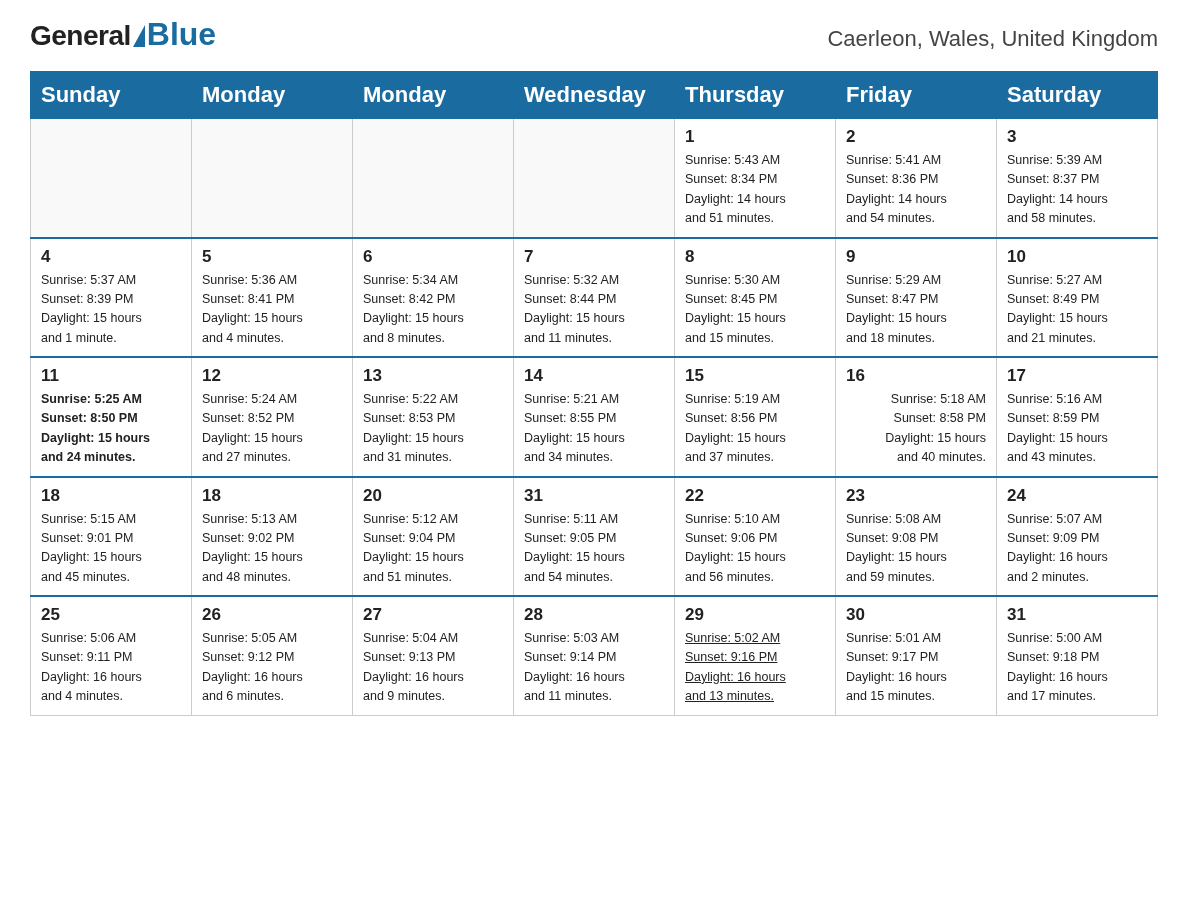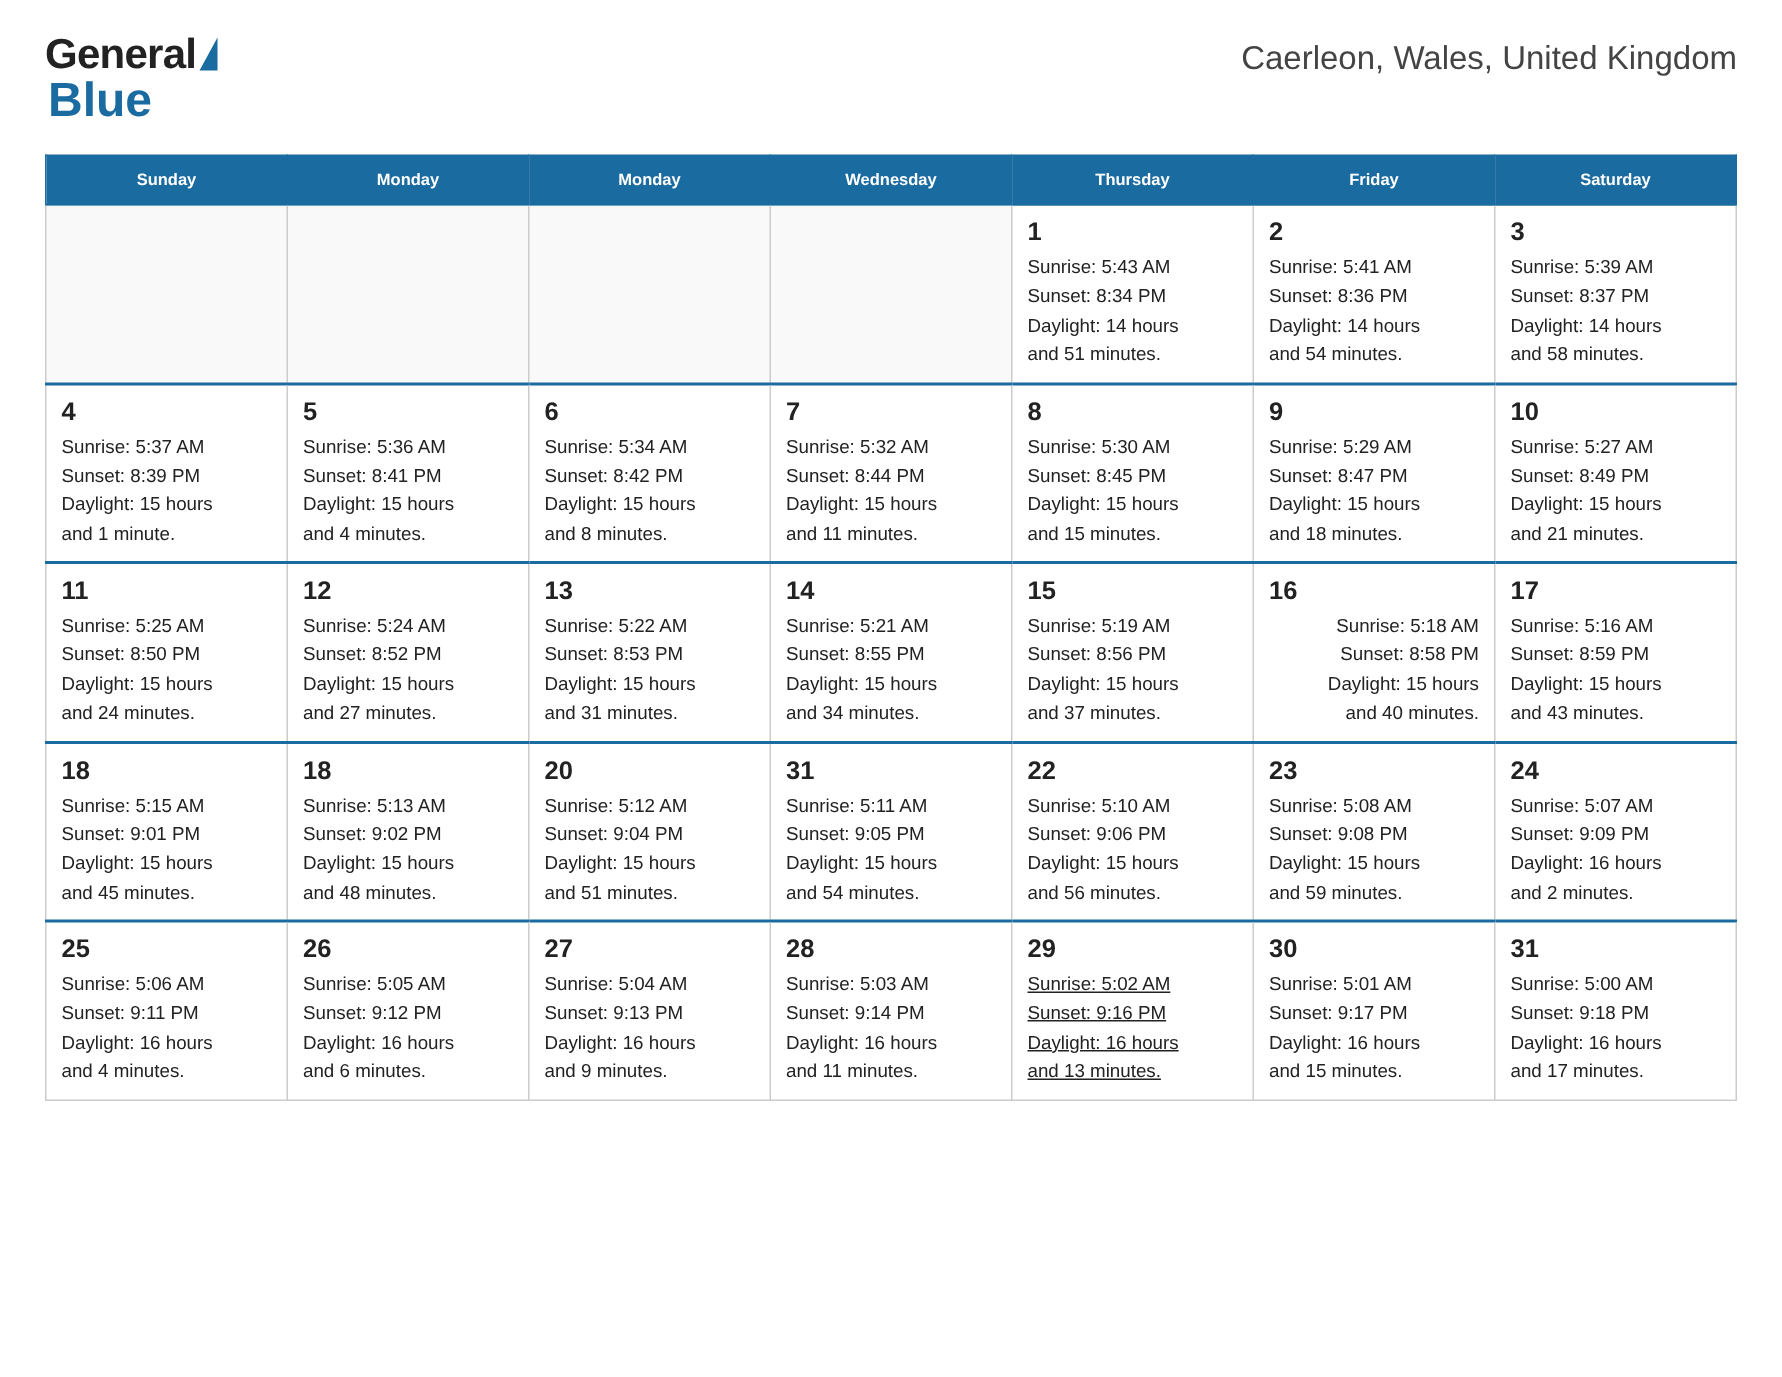--- a/index.html
+++ b/index.html
@@ -12,21 +12,21 @@
       padding: 20px 30px;
     }
     .header {
       display: flex;
       justify-content: space-between;
       align-items: flex-start;
       margin-bottom: 18px;
     }
     .logo {
       display: flex;
-      flex-direction: column;
+      flex-direction: row;
       align-items: flex-start;
     }
     .logo-top {
       display: flex;
       align-items: center;
     }
     .logo-general {
       font-size: 28px;
       font-weight: bold;
       color: #222;
@@ -64,24 +64,24 @@
       margin-top: 6px;
     }
     .calendar {
       width: 100%;
       border-collapse: collapse;
       border: 1px solid #aaa;
     }
     .calendar th {
       background-color: #1a6ba0;
       color: #fff;
-      font-size: 11px;
+      font-size: 22px;
       font-weight: bold;
       padding: 10px 10px;
-      text-align: center;
+      text-align: left;
       border: 1px solid #1a6ba0;
     }
     .calendar td {
       vertical-align: top;
       border: 1px solid #ccc;
       padding: 8px 10px;
       width: calc(100% / 7);
       min-height: 110px;
       height: 110px;
     }
@@ -207,21 +207,21 @@
           <span class="day-number">10</span>
           <div class="day-info" style="white-space: pre-line;">Sunrise: 5:27 AM
 Sunset: 8:49 PM
 Daylight: 15 hours
 and 21 minutes.</div>
         </td>
       </tr>
       <tr class="row-divider">
         <td>
           <span class="day-number">11</span>
-          <div class="day-info" style="white-space: pre-line;">Sunrise: 5:25 AM
+          <div class="day-info" style="white-space: pre-line; font-weight: bold;">Sunrise: 5:25 AM
 Sunset: 8:50 PM
 Daylight: 15 hours
 and 24 minutes.</div>
         </td>
         <td>
           <span class="day-number">12</span>
           <div class="day-info" style="white-space: pre-line;">Sunrise: 5:24 AM
 Sunset: 8:52 PM
 Daylight: 15 hours
 and 27 minutes.</div>

